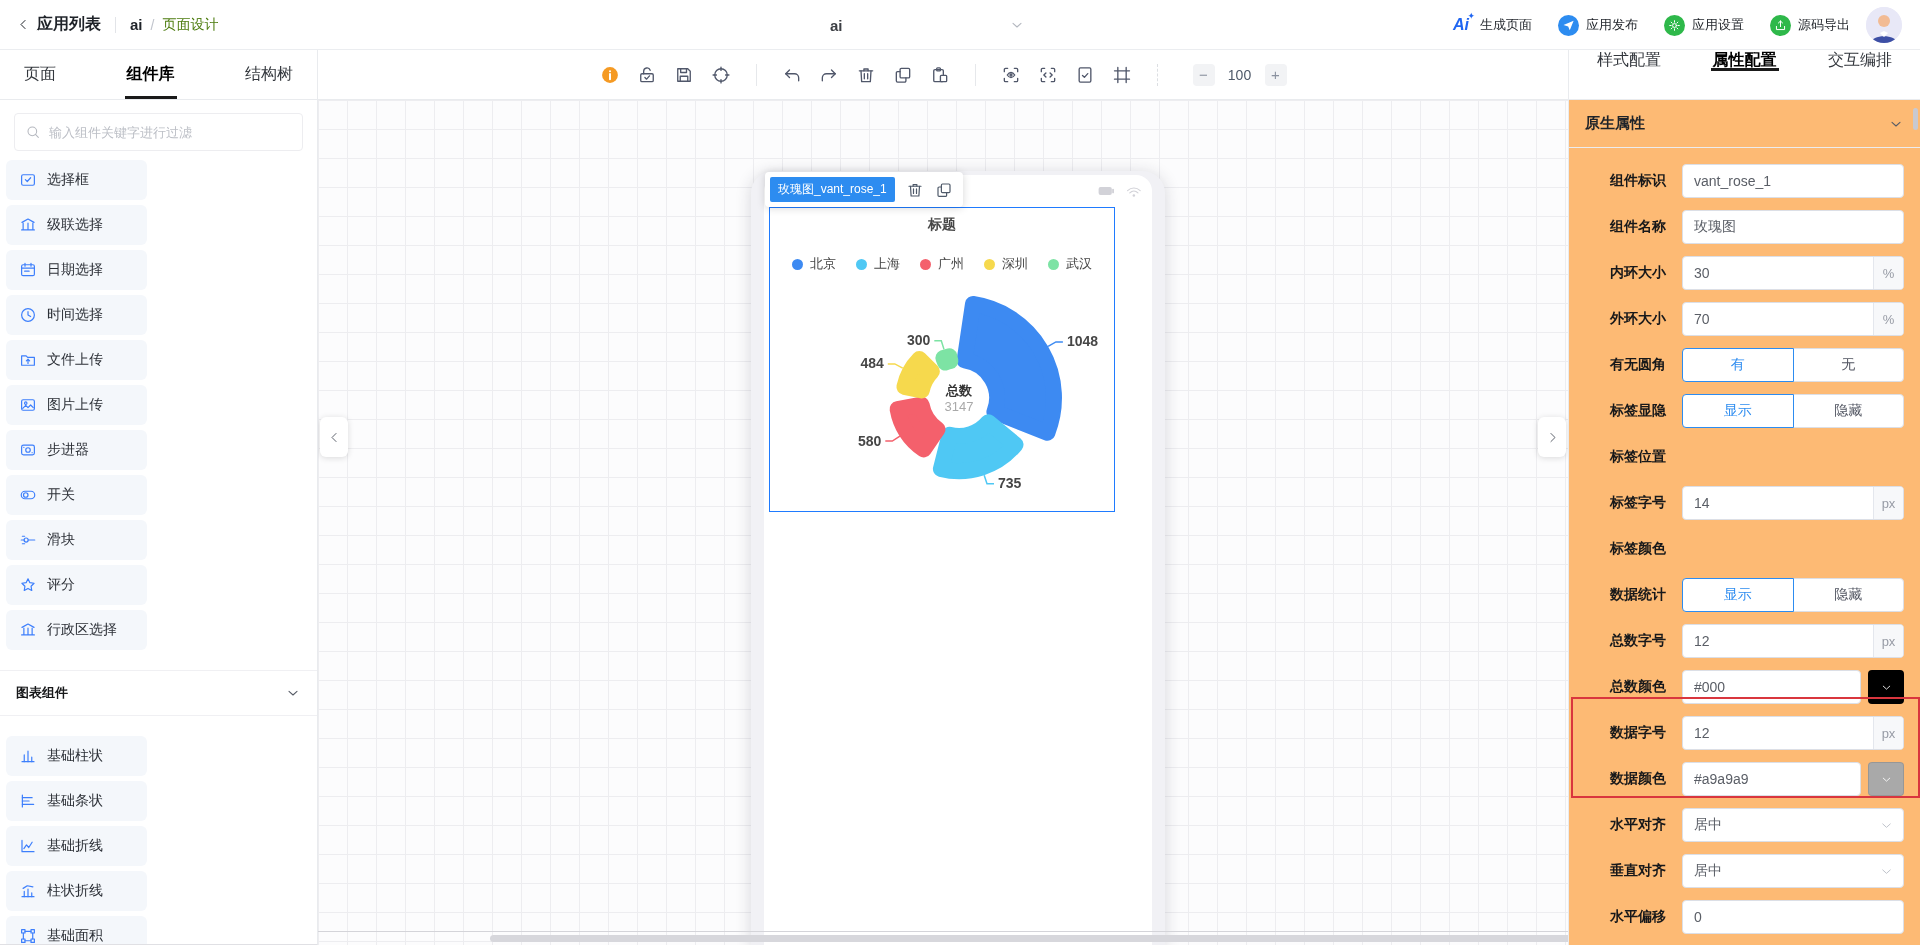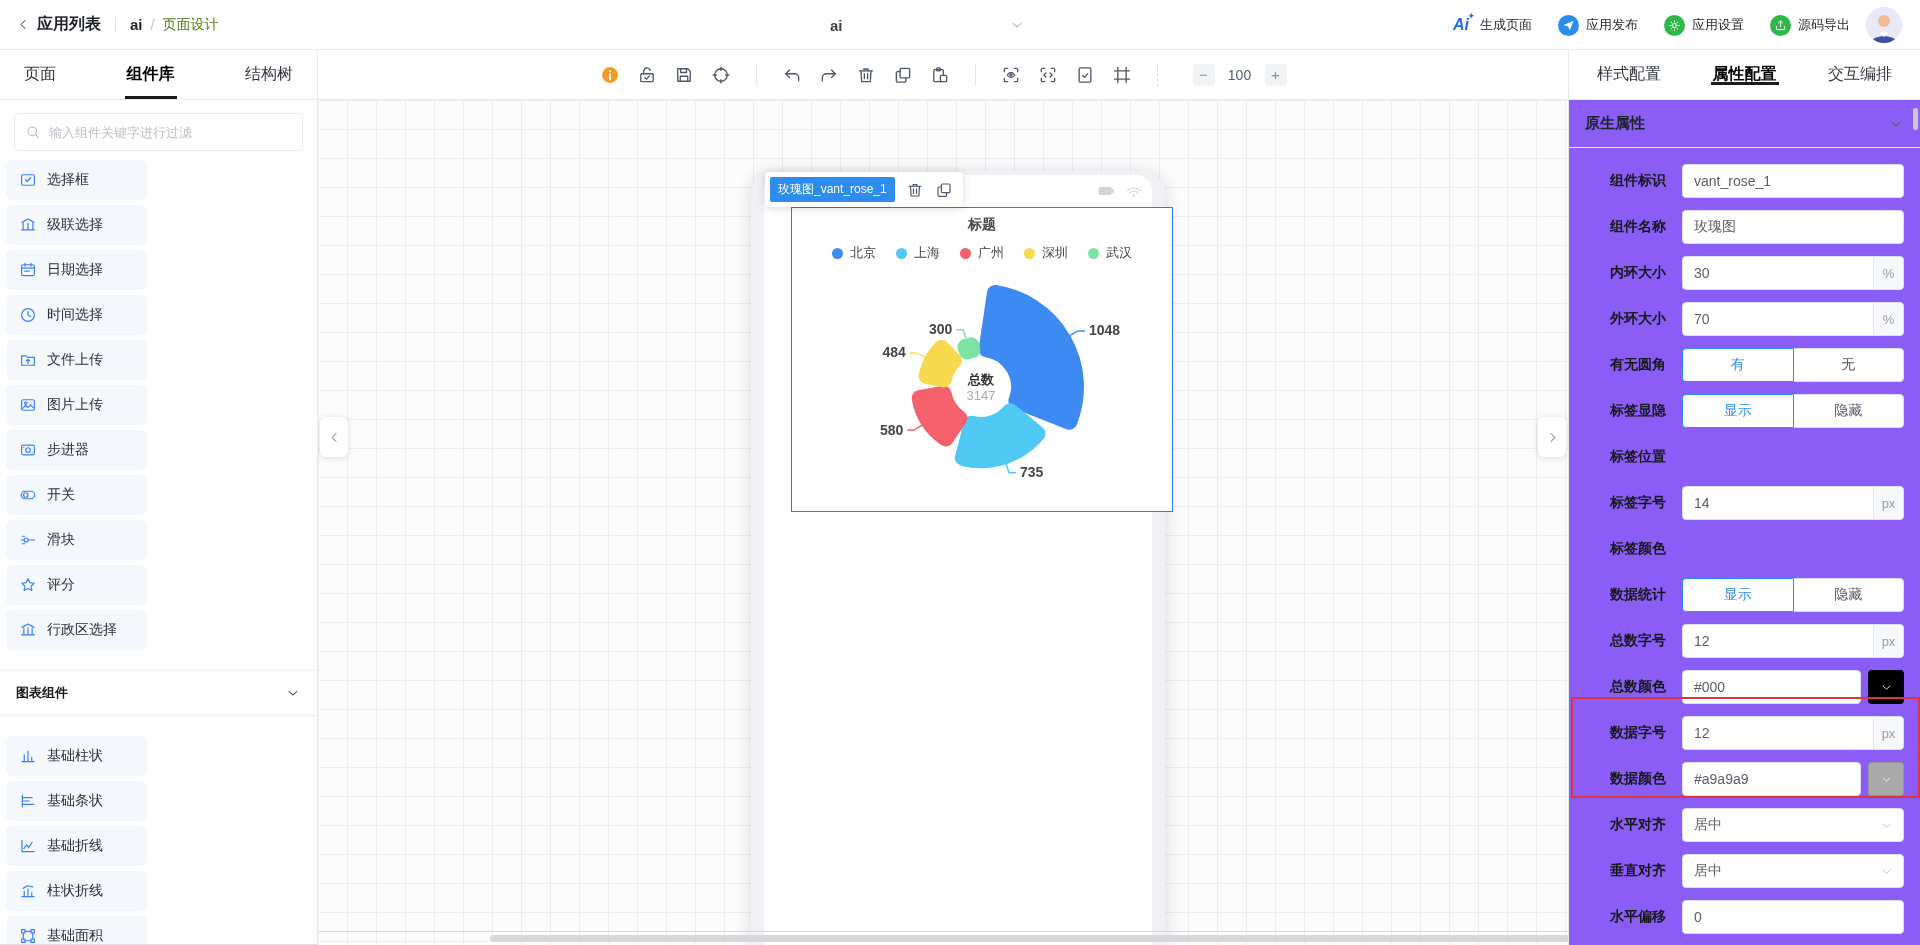--- a/index.html
+++ b/index.html
@@ -36,21 +36,21 @@
   .tab { display:flex; align-items:center; font-size:16px; color:#33373d; cursor:pointer; padding:0 2px; }
   .tab.active { font-weight:700; color:#000; box-shadow:inset 0 -3px 0 #1a1a1a; }
   #toolbar { flex:1; display:flex; align-items:center; justify-content:center; gap:17px; color:#50576a; }
   .tb-ic { width:20px; height:20px; cursor:pointer; }
   .tb-sep { width:1px; height:22px; background:#e6e8eb; margin:0 8px; }
   .tb-sep.dotted { background:none; border-left:1px dashed #dcdfe3; }
   #zoom-group { display:flex; align-items:center; gap:6px; margin-left:10px; }
   .zoom-btn { width:22px; height:22px; border-radius:4px; background:#f2f3f5; color:#8a919f;
     display:flex; align-items:center; justify-content:center; font-size:15px; cursor:pointer; }
   #zoom-val { width:38px; text-align:center; color:#4e5969; font-size:14px; }
-  #insp-tabs { width:352px; border-left:1px solid #e9ebee; display:flex; align-items:center;
+  #insp-tabs { width:352px; border-left:1px solid #e9ebee; display:flex; align-items:flex-start;
     justify-content:space-between; padding:0 26px; }
 
   
   #sidebar { position:absolute; left:0; top:100px; width:318px; height:845px; background:#fff;
     border-right:1px solid #e9ebee; border-bottom:1px solid #e0e0e4; overflow:hidden; z-index:20; }
   #search-box { margin:13px 14px 9px; height:38px; border:1px solid #ededf0; border-radius:4px;
     display:flex; align-items:center; padding:0 10px; gap:8px; background:#fff; }
   #search-box input { border:none; outline:none; flex:1; font-size:13px; color:#333;
     font-family:inherit; background:transparent; }
   #search-box input::placeholder { color:#bcbfc6; }
@@ -74,37 +74,37 @@
   .edge-btn { position:absolute; width:28px; height:40px; background:#fff; border-radius:6px;
     box-shadow:0 1px 6px rgba(0,0,0,.14); display:flex; align-items:center; justify-content:center;
     color:#5f646e; cursor:pointer; z-index:40; }
   #edge-left { left:2px; top:317px; }
   #edge-right { right:2px; top:317px; }
   #phone { position:absolute; left:433px; top:71px; width:414px; height:774px;
     background:#f1f1f5; border-radius:22px 22px 0 0; box-shadow:0 2px 16px rgba(40,40,60,.18); }
   #screen { position:absolute; left:13px; right:13px; top:4px; bottom:0; background:#fff;
     border-radius:16px 16px 0 0; }
   #statusbar { position:absolute; right:10px; top:9px; display:flex; gap:7px; align-items:center; color:#d2d2d8; }
-  #chart-box { position:absolute; left:473px; top:107px; width:382px; height:305px; background:#fff;
+  #chart-box { position:absolute; left:451px; top:107px; width:346px; height:305px; background:#fff;
     border:1px solid #1f7bff; z-index:5; cursor:pointer; }
   #chart-title { text-align:center; padding-top:8px; font-weight:700; font-size:14px; color:#464646; }
-  #legend { display:flex; justify-content:center; gap:20px; margin-top:10px; }
+  #legend { display:flex; justify-content:center; gap:20px; margin-top:21px; }
   .leg-item { display:flex; align-items:center; gap:7px; font-size:13px; color:#464646; }
   .leg-dot { width:11px; height:11px; border-radius:50%; }
   #tagbar { position:absolute; left:447px; top:72px; height:35px; background:#fff; border-radius:4px;
     box-shadow:0 1px 8px rgba(0,0,0,.16); display:flex; align-items:center; padding:0 10px 0 5px;
     gap:11px; z-index:10; }
   #tag { background:#2d8cf0; color:#fff; font-size:12px; padding:4px 8px; border-radius:2px; cursor:default; }
   .tag-ic { width:18px; height:18px; color:#4e5969; cursor:pointer; }
   #canvas-bottom-line { position:absolute; left:0; right:0; top:831px; height:1px; background:#d4d4d9; }
   #h-scrollbar { position:absolute; left:172px; top:835px; width:1335px; height:7px; border-radius:4px;
     background:#d7d7dc; z-index:45; cursor:pointer; }
 
   
-  #inspector { position:absolute; left:1568px; top:100px; width:352px; height:845px; background:#8b5cf6;
+  #inspector { position:absolute; left:1568px; top:100px; width:352px; height:845px; background:#fdba74;
     border-left:1px solid #e9ebee; overflow:hidden; z-index:20; }
   #insp-section-hdr { height:48px; display:flex; align-items:center; justify-content:space-between;
     padding:0 16px; border-bottom:1px solid #ececef; }
   #insp-section-hdr b { font-size:15px; }
   #fields { padding:16px 16px 0; }
   .frow { display:flex; align-items:center; height:34px; margin-bottom:12px; }
   .frow > label { width:72px; font-weight:700; font-size:14px; color:#17181a; flex:none;margin-left:25px; }
   .ctl { flex:1; display:flex; }
   .inp { flex:1; height:34px; border:1px solid #dcdfe6; border-radius:4px; display:flex;
     align-items:center; overflow:hidden; background:#fff; }

